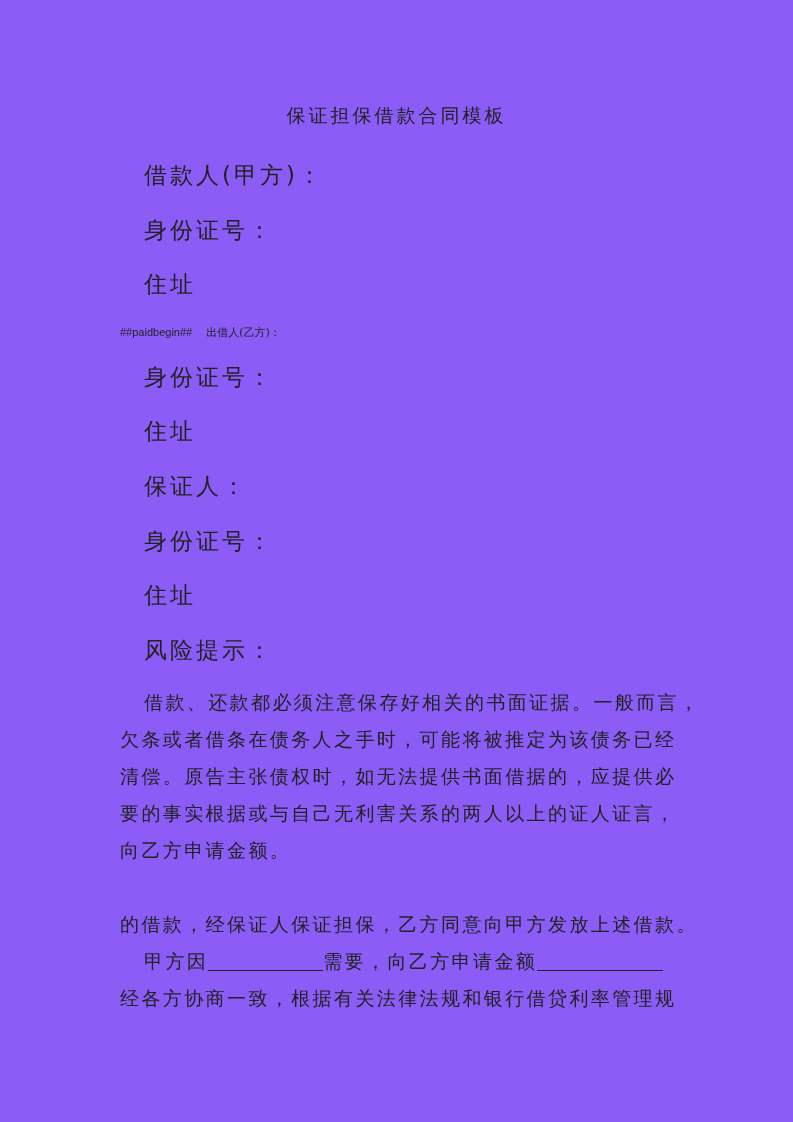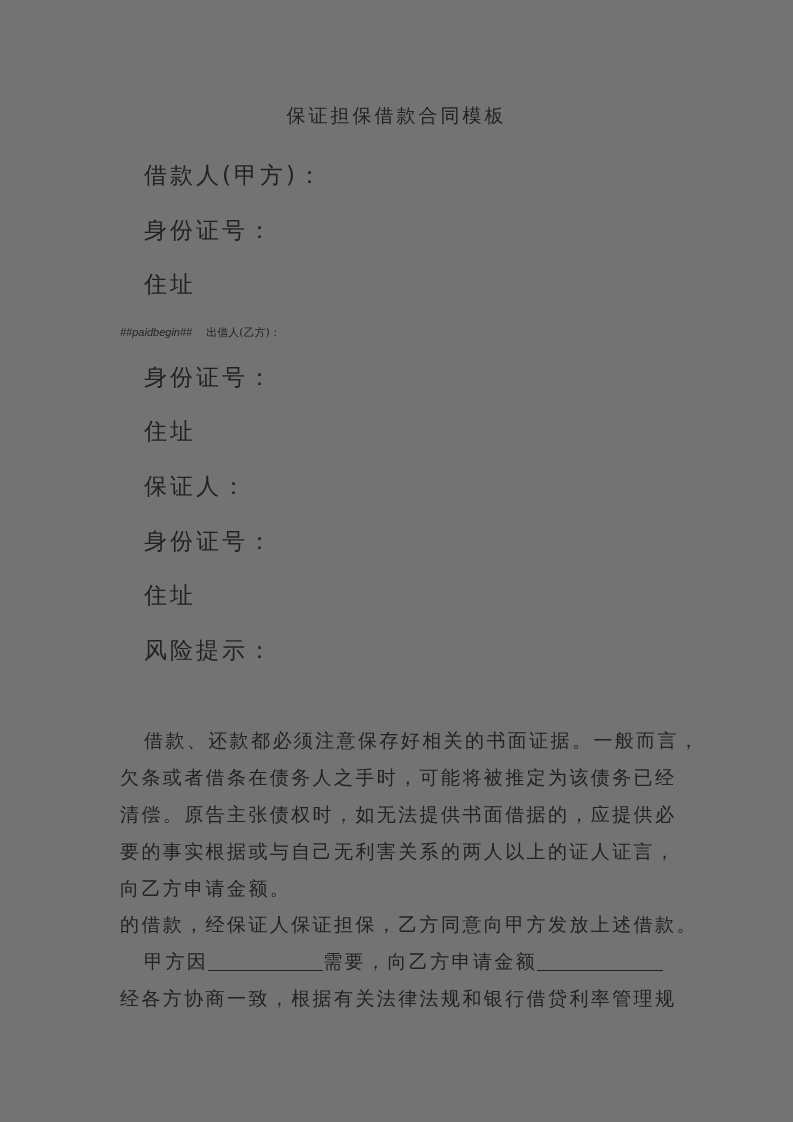--- a/index.html
+++ b/index.html
@@ -1,21 +1,21 @@
 <!DOCTYPE html>
 <html><head>
 <meta charset="utf-8">
 <style>
   html, body { margin: 0; padding: 0; background: #ffffff; }
   body { width: 793px; height: 1122px; position: relative; overflow: hidden; color: #1a1a1a; font-family: "DejaVu Sans", sans-serif; }
-  .page { position: absolute; left: 0; top: 0; width: 793px; height: 1122px; background: #737373; }
+  .page { position: absolute; left: 0; top: 0; width: 793px; height: 1122px; background: #8b5cf6; }
   .title { position: absolute; left: 0; width: 793px; top: 103px; text-align: center; font-size: 19px; letter-spacing: 3px; color: #222; }
   .line { position: absolute; left: 144px; font-size: 23px; letter-spacing: 3px; color: #222; white-space: nowrap; }
   .small-line { position: absolute; left: 120px; top: 325px; font-size: 11px; color: #222; white-space: nowrap; }
-  .small-line .mark { font-family: "Liberation Sans", sans-serif; font-style: italic; }
+  .small-line .mark { font-family: "Liberation Sans", sans-serif; }
   .small-line .cn { margin-left: 14px; font-family: "DejaVu Serif", serif; text-align: center; }
   .para { position: absolute; left: 120px; width: 556px; font-size: 19px; color: #222; line-height: 37px; letter-spacing: 2.4px; text-align: justify; }
   .para .row { display: block; white-space: nowrap; height: 37px; }
   .para .row.indent { padding-left: 24px; }
   .blank { display: inline-block; border-bottom: 1.5px solid #222; height: 20px; vertical-align: -3px; }
 </style>
 </head>
 <body>
 
 <div class="page">
@@ -30,21 +30,21 @@
     <span class="mark">##paidbegin##</span><span class="cn">出借人(乙方)：</span>
   </div>
 
   <div class="line" style="top:362px">身份证号：</div>
   <div class="line" style="top:416px">住址</div>
   <div class="line" style="top:471px">保证人：</div>
   <div class="line" style="top:526px">身份证号：</div>
   <div class="line" style="top:580px">住址</div>
   <div class="line" style="top:635px">风险提示：</div>
 
-  <div class="para" style="top:722px">
+  <div class="para" style="top:684px">
     <span class="row indent">借款、还款都必须注意保存好相关的书面证据。一般而言，</span>
     <span class="row">欠条或者借条在债务人之手时，可能将被推定为该债务已经</span>
     <span class="row">清偿。原告主张债权时，如无法提供书面借据的，应提供必</span>
     <span class="row">要的事实根据或与自己无利害关系的两人以上的证人证言，</span>
     <span class="row">向乙方申请金额。</span>
   </div>
 
   <div class="para" style="top:906px">
     <span class="row">的借款，经保证人保证担保，乙方同意向甲方发放上述借款。</span>
     <span class="row indent">

